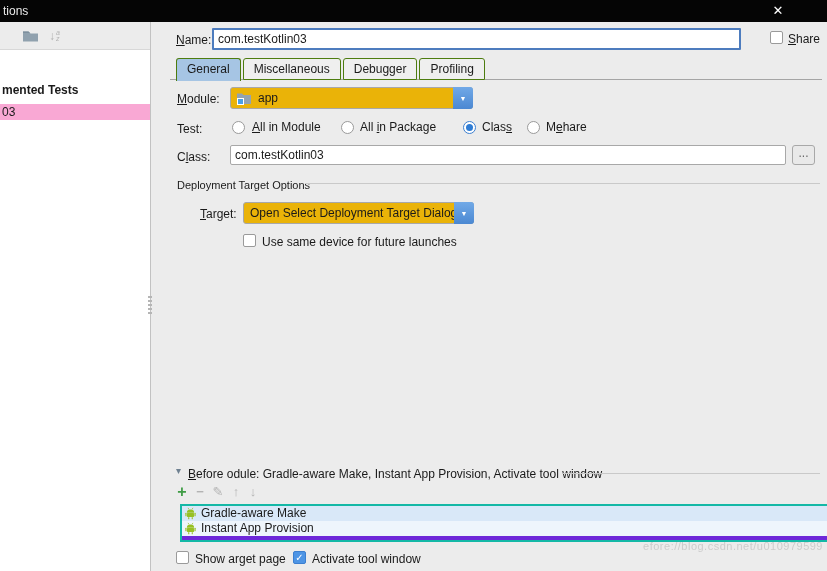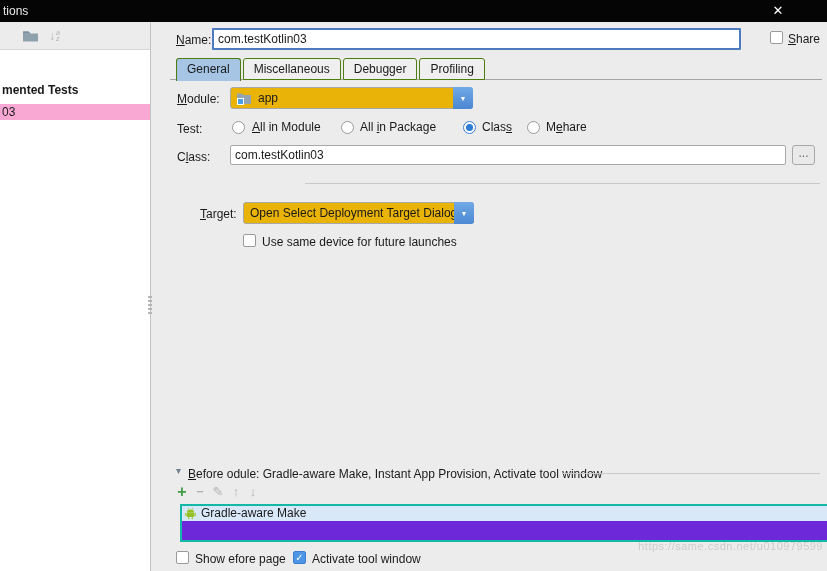--- a/index.html
+++ b/index.html
@@ -175,20 +175,21 @@
   </div>
   <div class="radio-opt r3">
     <span class="radio"></span>
     <span><span>M</span><span class="mn">e</span><span>hare</span></span>
   </div>
 
   <span class="lbl pos-class-label"><span>C</span><span class="mn">l</span><span>ass:</span></span>
   <div class="class-input">com.testKotlin03</div>
   <div class="browse-btn">...</div>
 
+  <span class="lbl pos-deploy-label">Deployment Target Options</span>
   <div class="hline pos-deploy-line"></div>
   <span class="lbl pos-target-label"><span class="mn">T</span><span>arget:</span></span>
   <div class="combo pos-target-combo">
     <span class="ctext">Open Select Deployment Target Dialog</span>
     <span class="arrow">▼</span>
   </div>
   <span class="cb pos-usd-box"></span>
   <span class="lbl pos-usd-label">Use same device for future launches</span>
 
   <span class="bl-triangle">▾</span>
@@ -211,22 +212,38 @@
             <rect x="4" y="12.6" width="16" height="8.6" rx="2"></rect>
             <rect x="0.8" y="12" width="2.4" height="7.4" rx="1.2"></rect>
             <rect x="20.8" y="12" width="2.4" height="7.4" rx="1.2"></rect>
             <rect x="7" y="21.4" width="2.4" height="4.6" rx="1.2"></rect>
             <rect x="14.6" y="21.4" width="2.4" height="4.6" rx="1.2"></rect>
           </g>
         </svg>
       </span>
       <span>Gradle-aware Make</span>
     </div>
-  </div>
-
-  <div class="watermark">https://same.csdn.net/u010979599</div>
+    <div class="bl-row alt">
+      <span>
+        <svg width="11" height="13" viewBox="0 0 24 27">
+          <g fill="#97c024">
+            <path d="M6.6 1.2l2.2 3.4M17.4 1.2l-2.2 3.4" stroke="#97c024" stroke-width="1.6"></path>
+            <path d="M4 12a8 7.2 0 0 1 16 0z"></path>
+            <rect x="4" y="12.6" width="16" height="8.6" rx="2"></rect>
+            <rect x="0.8" y="12" width="2.4" height="7.4" rx="1.2"></rect>
+            <rect x="20.8" y="12" width="2.4" height="7.4" rx="1.2"></rect>
+            <rect x="7" y="21.4" width="2.4" height="4.6" rx="1.2"></rect>
+            <rect x="14.6" y="21.4" width="2.4" height="4.6" rx="1.2"></rect>
+          </g>
+        </svg>
+      </span>
+      <span>Instant App Provision</span>
+    </div>
+  </div>
+
+  <div class="watermark">efore://blog.csdn.net/u010979599</div>
 
   <span class="cb pos-stp-box"></span>
-  <span class="lbl pos-stp-label">Show efore page</span>
+  <span class="lbl pos-stp-label">Show arget page</span>
   <span class="cb checked pos-atw-box">✓</span>
   <span class="lbl pos-atw-label">Activate tool window</span>
 
 </div>
 
 </body></html>

